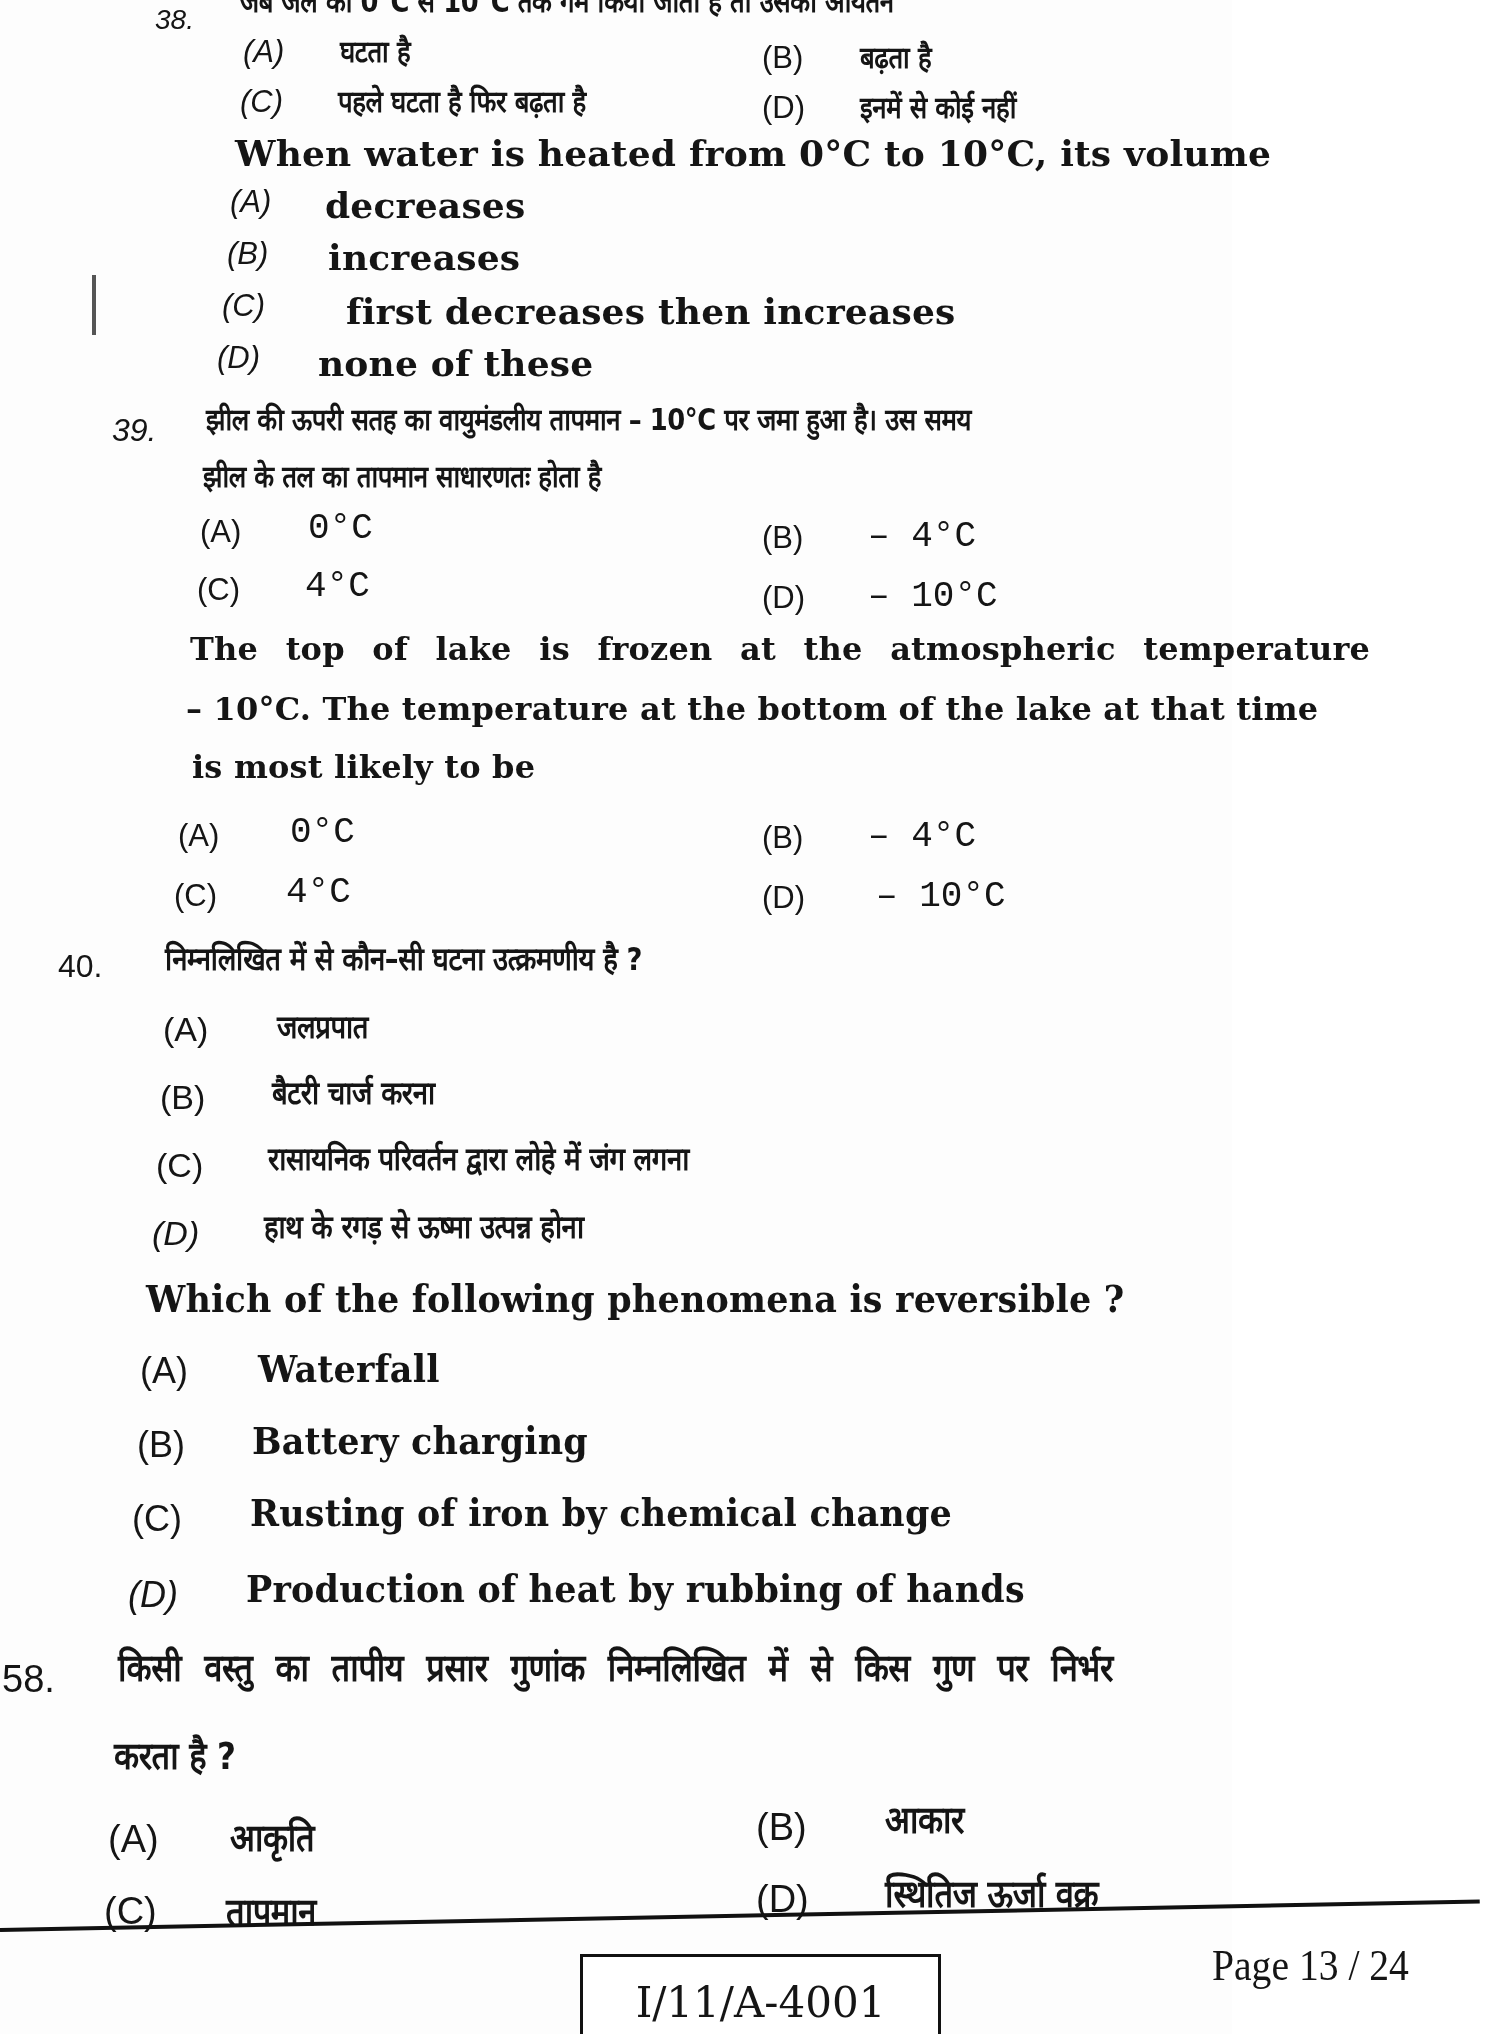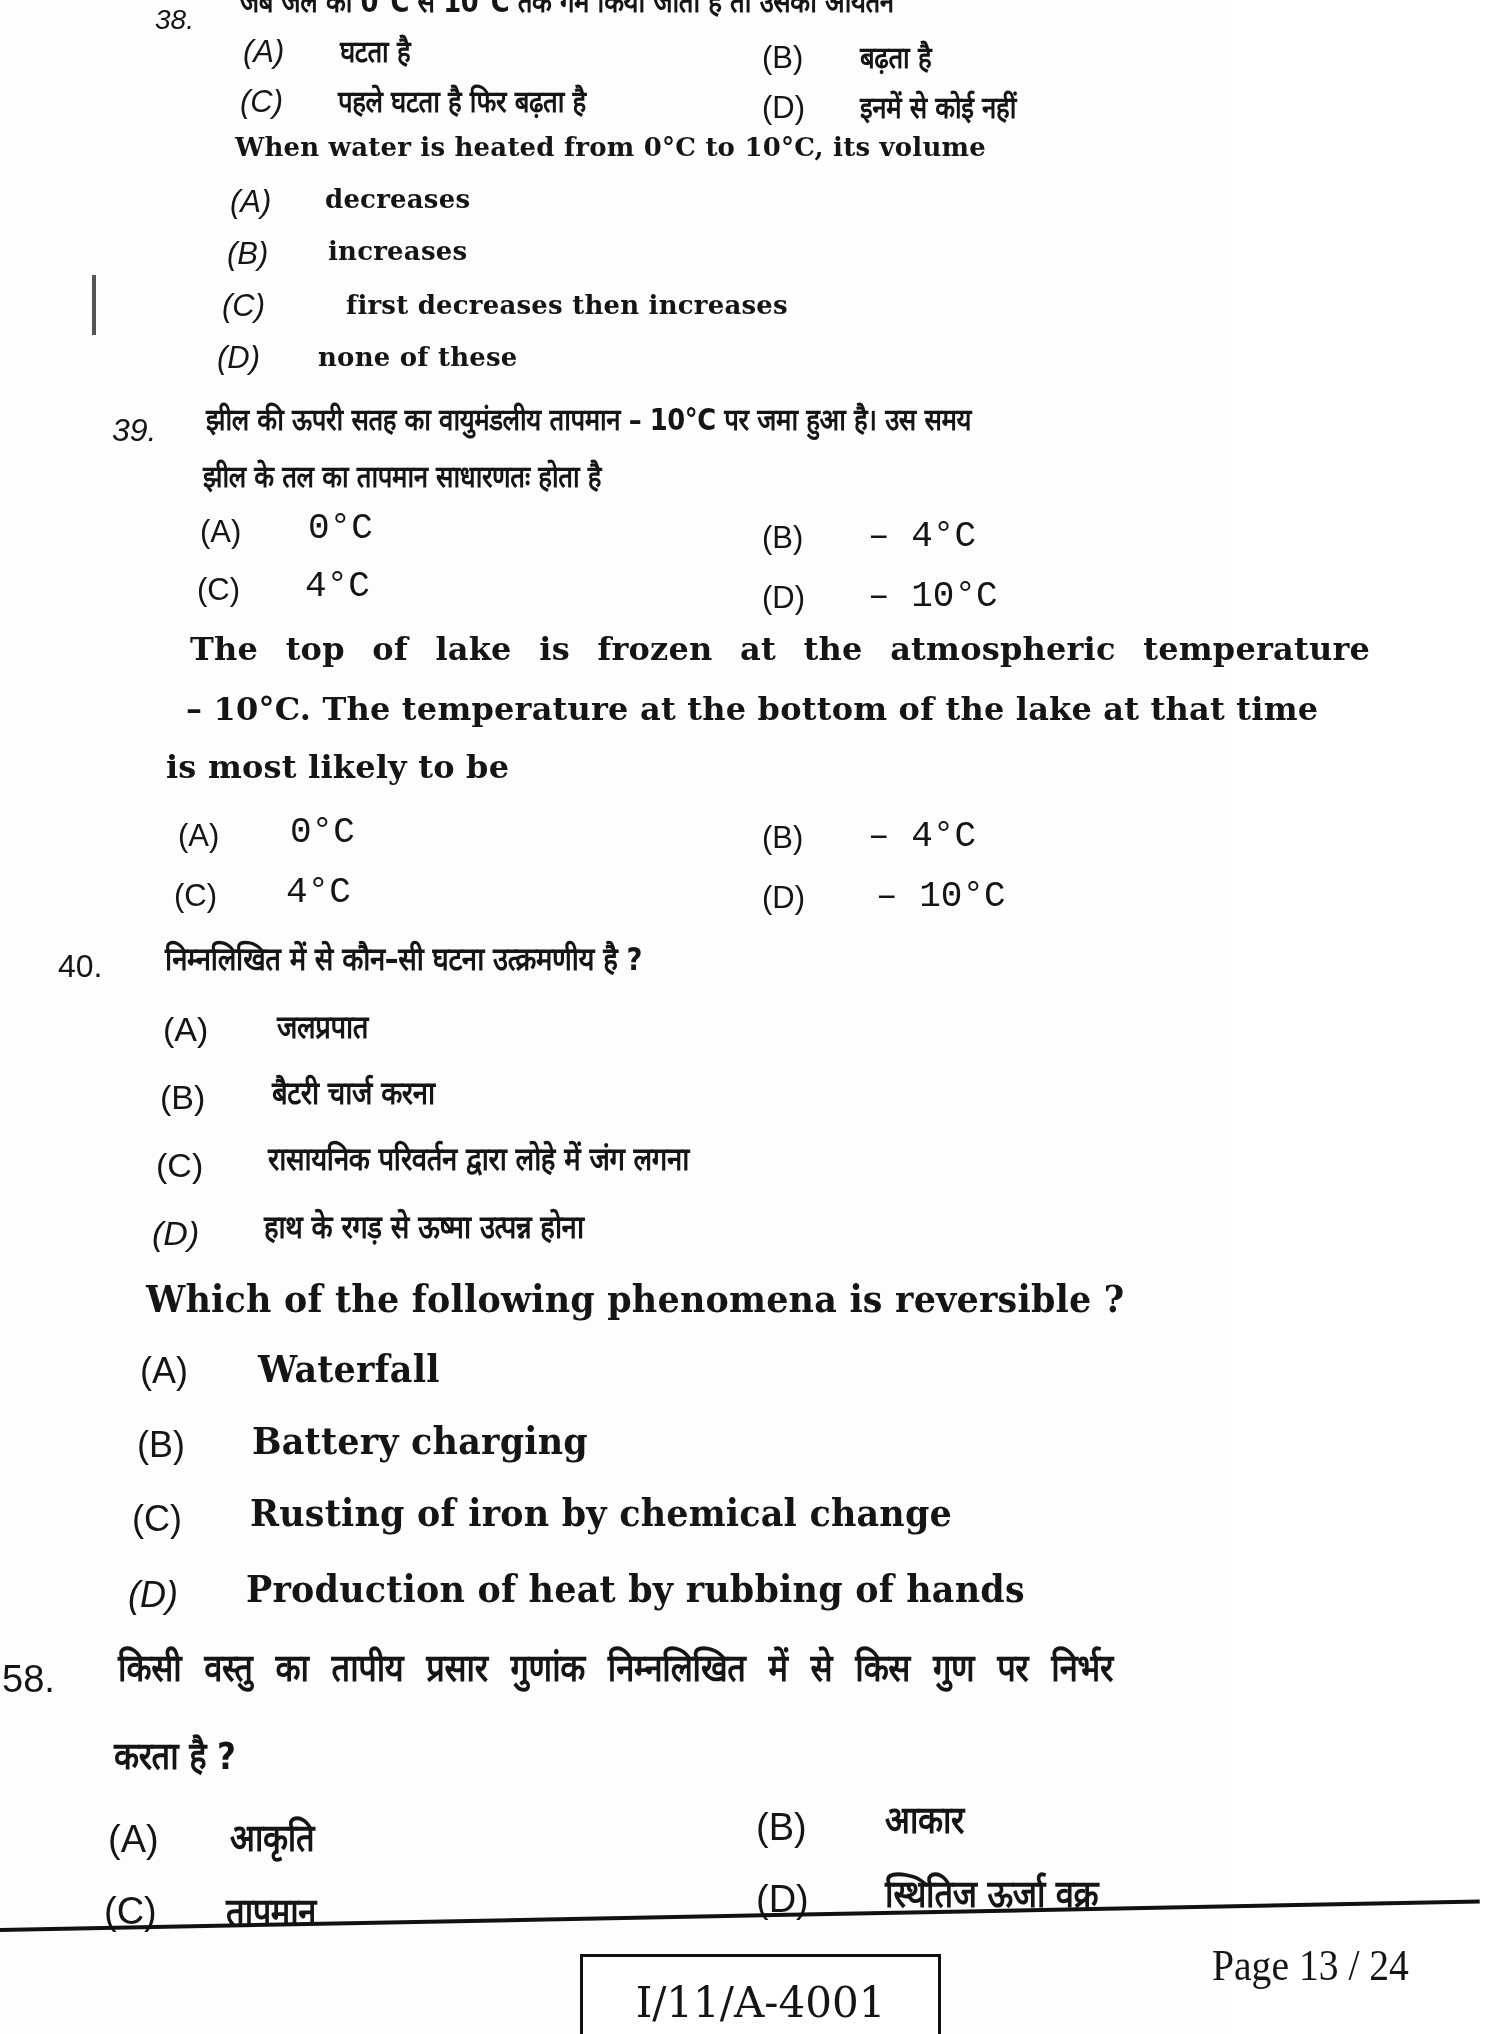--- a/index.html
+++ b/index.html
@@ -29,21 +29,21 @@
     letter-spacing: -0.5px;
     transform: scaleX(0.86);
     transform-origin: left center;
   }
   .en {
     font-family: "DejaVu Serif", serif;
     font-weight: bold;
     font-size: 32px;
     letter-spacing: 0.2px;
   }
-  .en-sm { font-size: 26px; }
+  .en-sm { font-size: 36px; }
   .en-lg { font-size: 38px; transform: scaleX(0.92); transform-origin: left center; }
   .lbl {
     font-family: "Liberation Sans", sans-serif;
     font-size: 31px;
     font-style: italic;
     font-weight: normal;
   }
   .lbl-up { font-style: normal; }
   .qnum {
     font-family: "Liberation Sans", sans-serif;
@@ -132,21 +132,21 @@
     <div class="abs deg" style="left:308px; top:508px;">0°C</div>
     <div class="abs lbl lbl-up" style="left:762px; top:520px;">(B)</div>
     <div class="abs deg" style="left:868px; top:516px;">– 4°C</div>
     <div class="abs lbl lbl-up" style="left:197px; top:572px;">(C)</div>
     <div class="abs deg" style="left:305px; top:566px;">4°C</div>
     <div class="abs lbl lbl-up" style="left:762px; top:580px;">(D)</div>
     <div class="abs deg" style="left:868px; top:576px;">– 10°C</div>
 
     <div class="abs en" style="left:190px; top:630px; width:1180px; text-align:justify; text-align-last:justify; white-space:normal;">The top of lake is frozen at the atmospheric temperature</div>
     <div class="abs en" style="left:186px; top:690px;">– 10°C. The temperature at the bottom of the lake at that time</div>
-    <div class="abs en" style="left:166px; top:748px;">is most likely to be</div>
+    <div class="abs en" style="left:192px; top:748px;">is most likely to be</div>
 
     <div class="abs lbl lbl-up" style="left:178px; top:818px;">(A)</div>
     <div class="abs deg" style="left:290px; top:812px;">0°C</div>
     <div class="abs lbl lbl-up" style="left:762px; top:820px;">(B)</div>
     <div class="abs deg" style="left:868px; top:816px;">– 4°C</div>
     <div class="abs lbl lbl-up" style="left:174px; top:878px;">(C)</div>
     <div class="abs deg" style="left:286px; top:872px;">4°C</div>
     <div class="abs lbl lbl-up" style="left:762px; top:880px;">(D)</div>
     <div class="abs deg" style="left:876px; top:876px;">– 10°C</div>
   </section>

